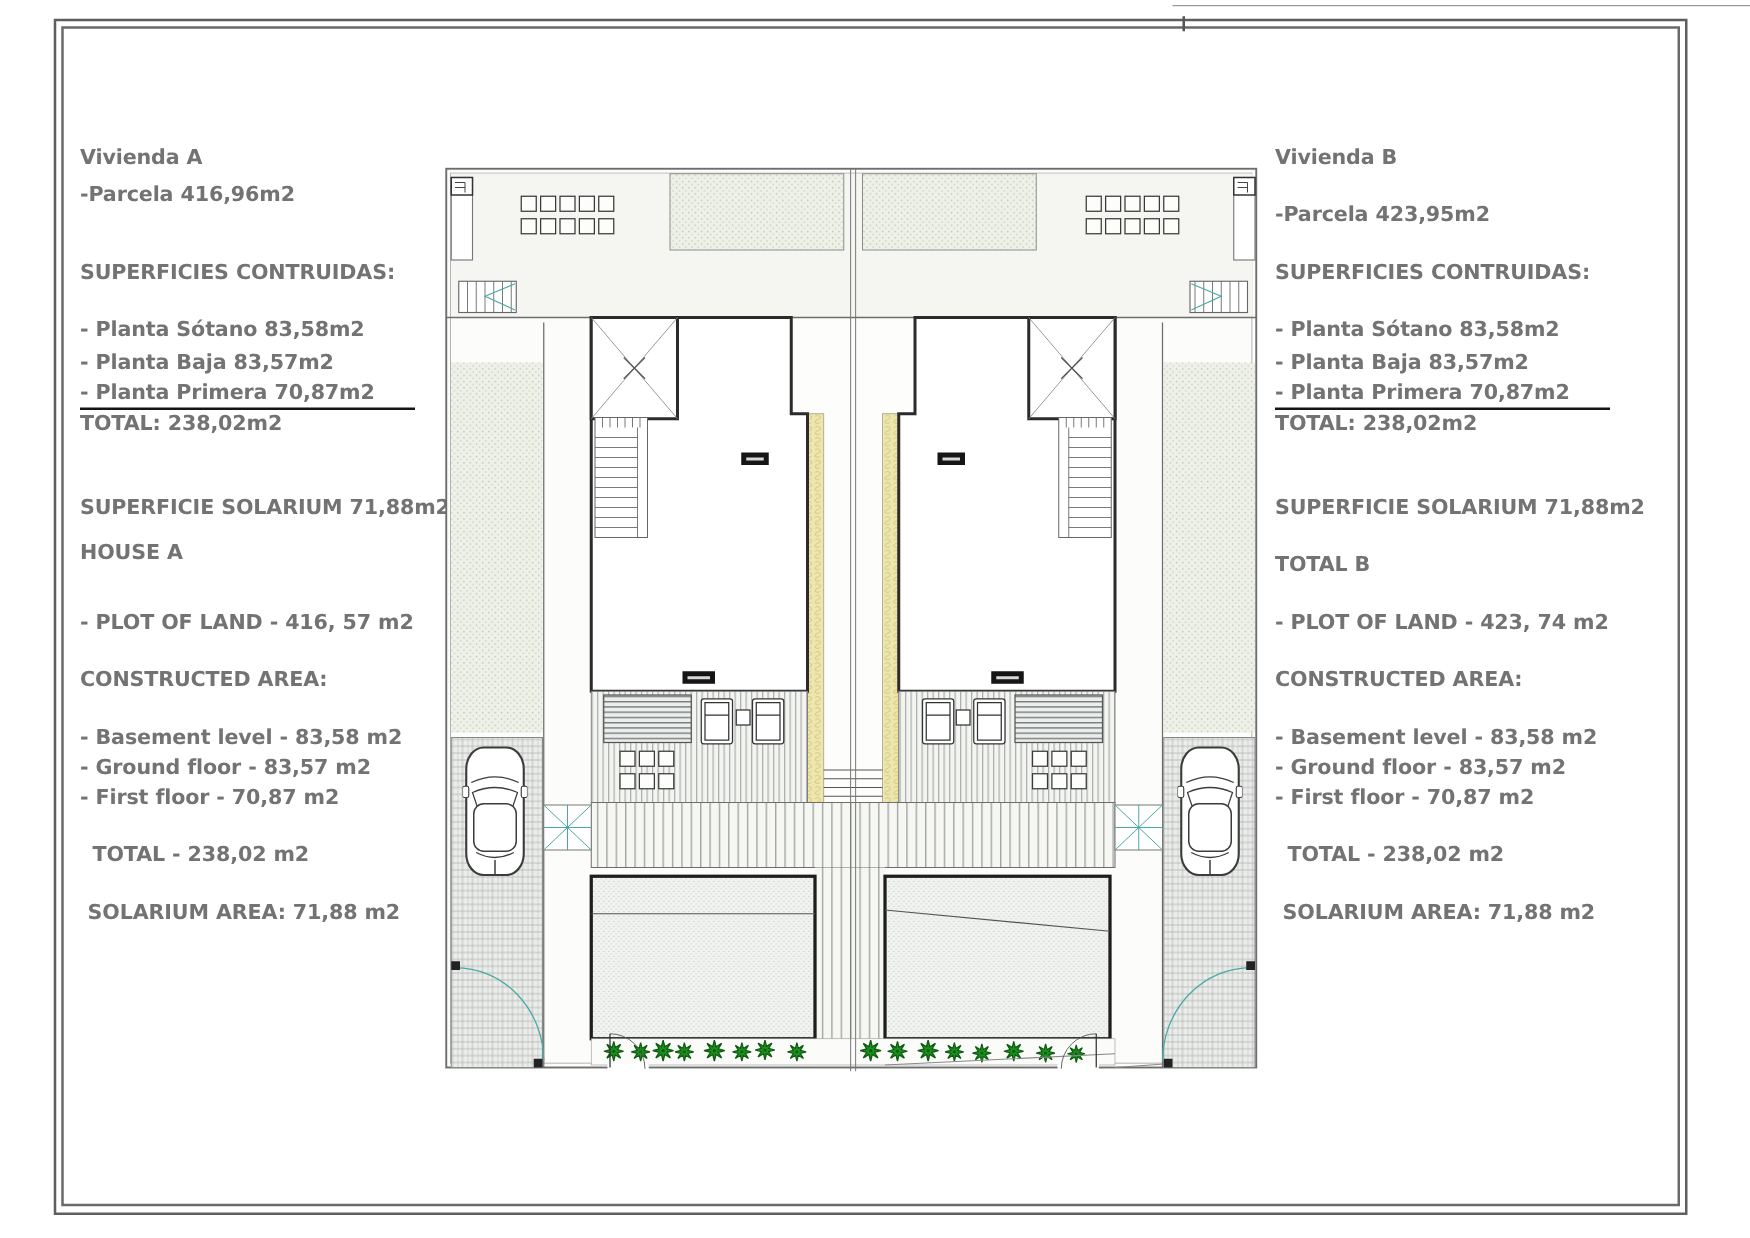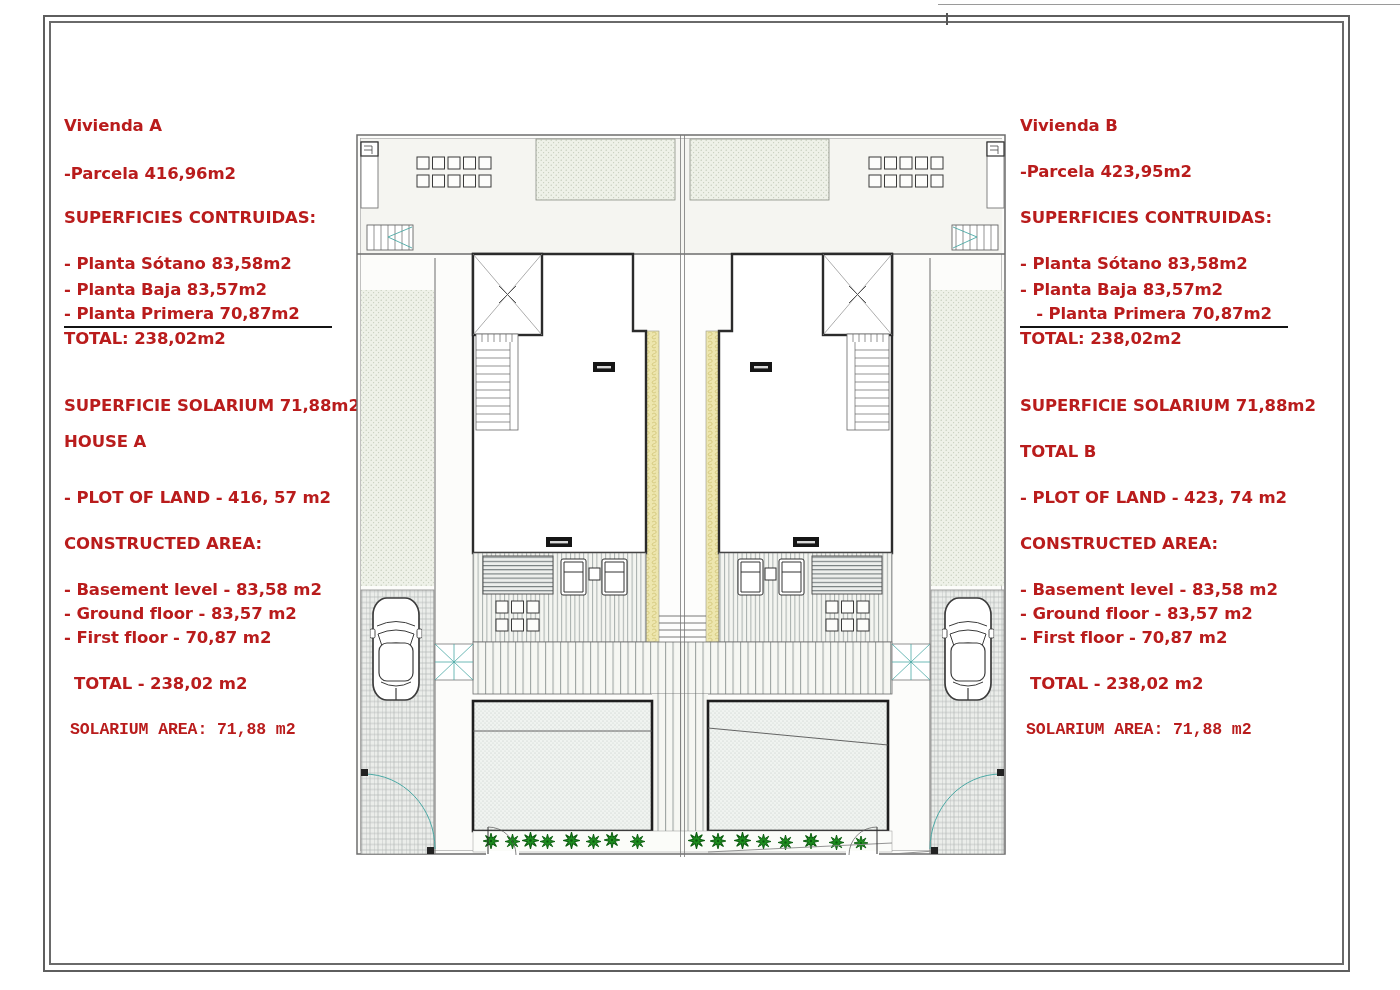--- a/index.html
+++ b/index.html
@@ -6,40 +6,40 @@
   #stage{position:relative;width:1400px;height:990px;background:#ffffff;overflow:hidden;
          font-family:"DejaVu Sans",sans-serif;}
   .frame-outer{position:absolute;left:43px;top:15px;width:1303px;height:953px;
                border:2px solid #5e5e5e;}
   .frame-inner{position:absolute;left:49px;top:21px;width:1291px;height:940px;
                border:2px solid #6a6a6a;}
   .edge-line{position:absolute;left:938px;top:4px;width:462px;height:1px;background:#9a9a9a;}
   .edge-tick{position:absolute;left:946px;top:13px;width:2px;height:12px;background:#555;}
   .panel{position:absolute;top:112px;width:330px;height:660px;}
   .panel.left{left:64px;}
-  .panel.right{left:1020px;text-align:center;}
+  .panel.right{left:1020px;}
   .ln{position:absolute;left:0;white-space:nowrap;font-weight:700;font-size:16.5px;
-      color:#b91c1c;letter-spacing:-0.1px;}
+      color:#737373;letter-spacing:-0.1px;}
   .ul-row{width:268px;border-bottom:2.2px solid #141414;height:22px;}
   .ind1{padding-left:10px;}
-  .ind2{padding-left:6px;font-family:Liberation Mono, monospace;}
+  .ind2{padding-left:6px;}
 </style>
 </head>
 <body>
 
 <div id="stage">
 
   <div class="frame-outer"></div>
   <div class="frame-inner"></div>
   <div class="edge-line"></div>
   <div class="edge-tick"></div>
 
   <div class="panel left">
     <div class="ln" style="top:4px">Vivienda A</div>
-    <div class="ln" style="top:52px">-Parcela 416,96m2</div>
+    <div class="ln" style="top:34px">-Parcela 416,96m2</div>
     <div class="ln" style="top:96px">SUPERFICIES CONTRUIDAS:</div>
     <div class="ln" style="top:142px">- Planta Sótano 83,58m2</div>
     <div class="ln" style="top:168px">- Planta Baja 83,57m2</div>
     <div class="ln ul-row" style="top:192px">- Planta Primera 70,87m2</div>
     <div class="ln" style="top:217px">TOTAL: 238,02m2</div>
     <div class="ln" style="top:284px">SUPERFICIE SOLARIUM 71,88m2</div>
     <div class="ln" style="top:320px">HOUSE A</div>
     <div class="ln" style="top:376px">- PLOT OF LAND - 416, 57 m2</div>
     <div class="ln" style="top:422px">CONSTRUCTED AREA:</div>
     <div class="ln" style="top:468px">- Basement level - 83,58 m2</div>

